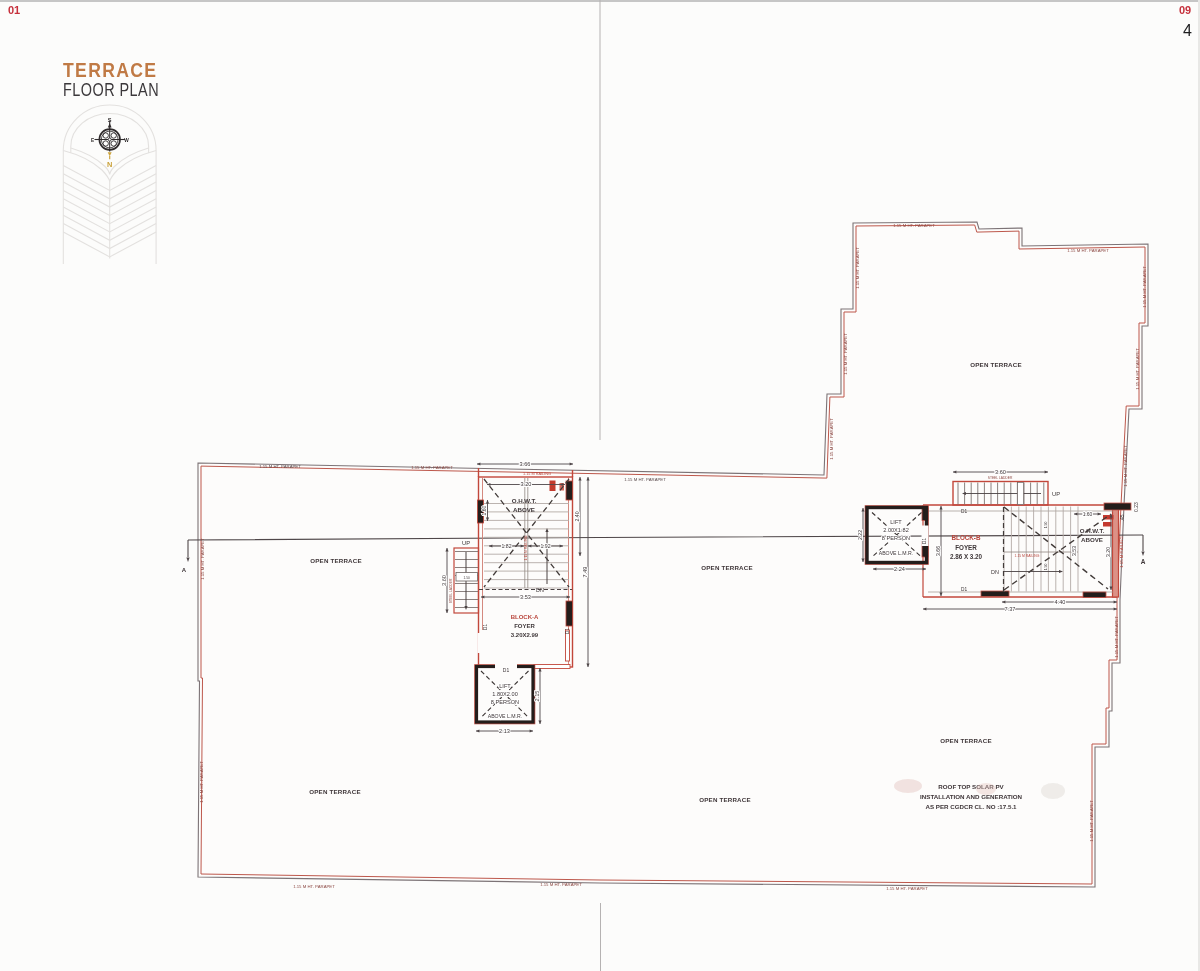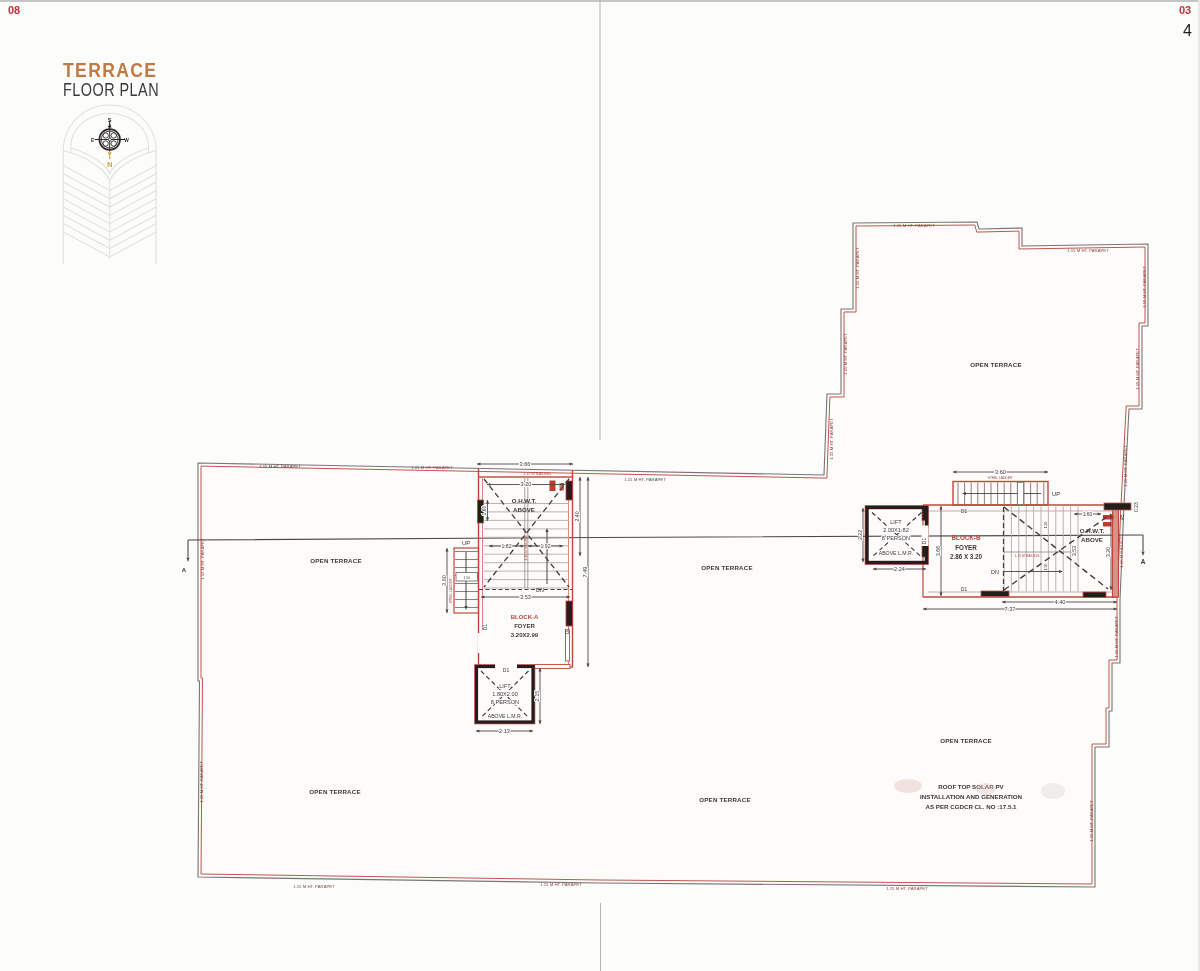--- a/index.html
+++ b/index.html
@@ -11,23 +11,23 @@
   .t2{position:absolute;left:63px;top:79px;font-size:19px;color:#3b383b;letter-spacing:0.6px;transform:scaleX(0.76);transform-origin:0 0;}
 </style>
 </head>
 <body>
 <div class="page">
 
   <div style="position:absolute;left:0;top:0;width:1200px;height:2px;background:#c6c6c6;"></div>
 
   <div style="position:absolute;right:0;top:0;width:2px;height:971px;background:#e8e8e6;"></div>
 
-  <div class="pn" style="left:8px;top:4px;">08</div>
-
-  <div class="pn" style="left:1179px;top:4px;">03</div>
+  <div class="pn" style="left:8px;top:4px;">01</div>
+
+  <div class="pn" style="left:1179px;top:4px;">09</div>
 
   <div style="position:absolute;left:1183px;top:22px;font-size:16px;color:#1d1d1f;">4</div>
 
   <div class="t1">TERRACE</div>
 
   <div class="t2">FLOOR PLAN</div>
 
 <svg width="1200" height="971" viewBox="0 0 1200 971" xmlns="http://www.w3.org/2000/svg" style="position:absolute;left:0;top:0" font-family="Liberation Sans, sans-serif">
 
 <g stroke="#e3e1df" stroke-width="1.1" fill="none">

